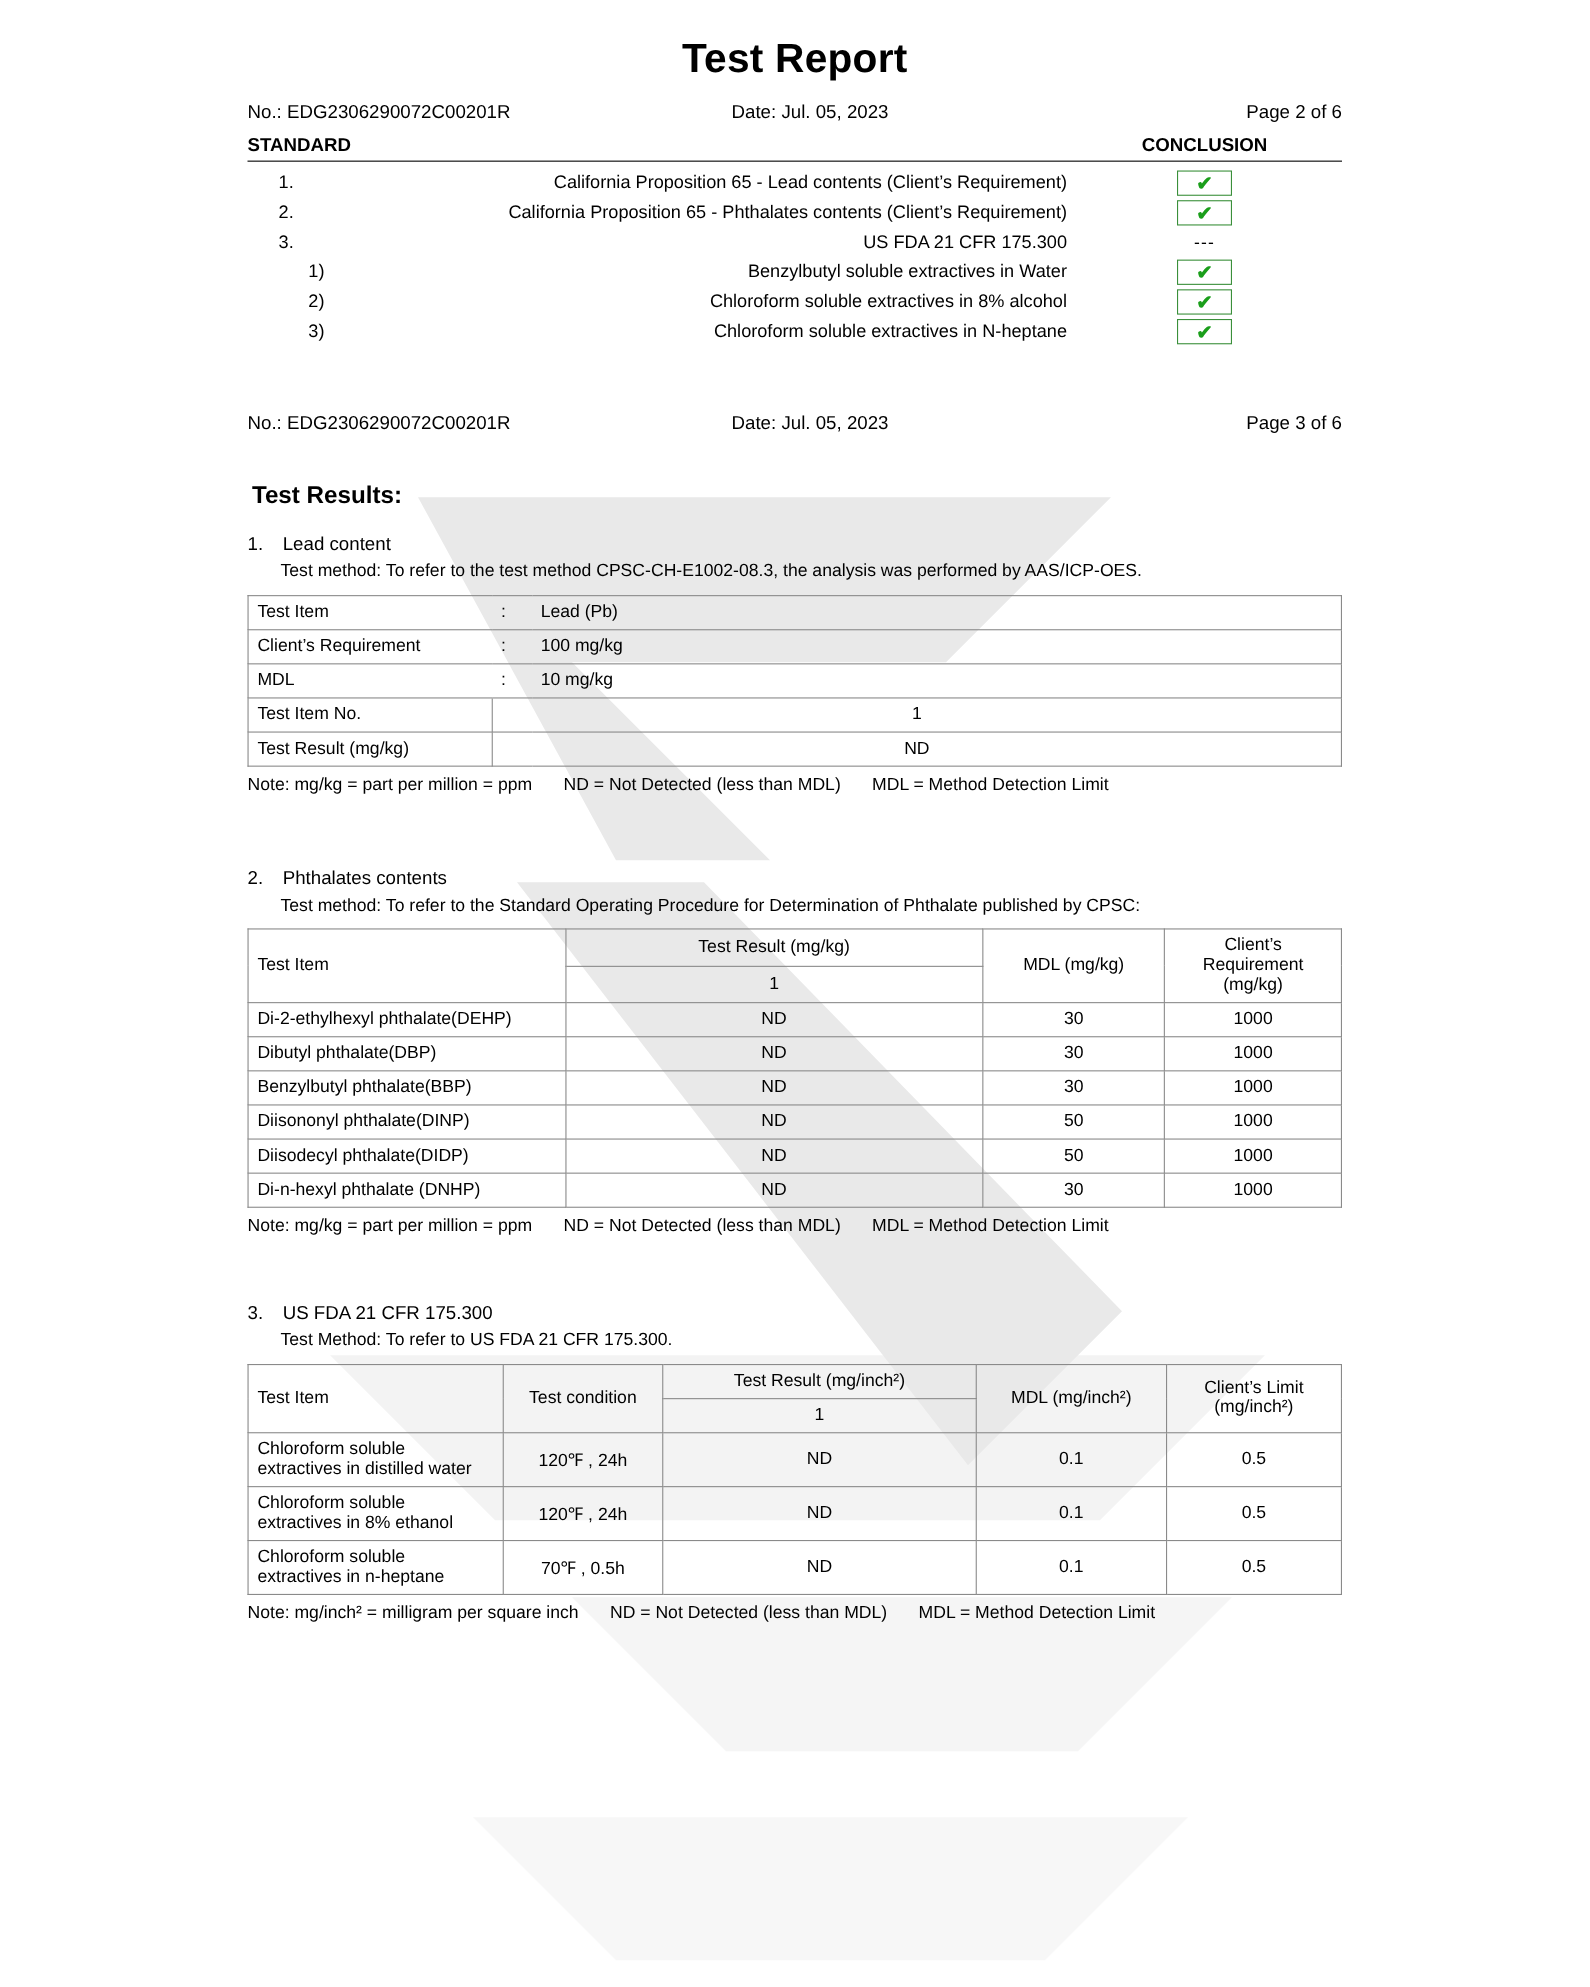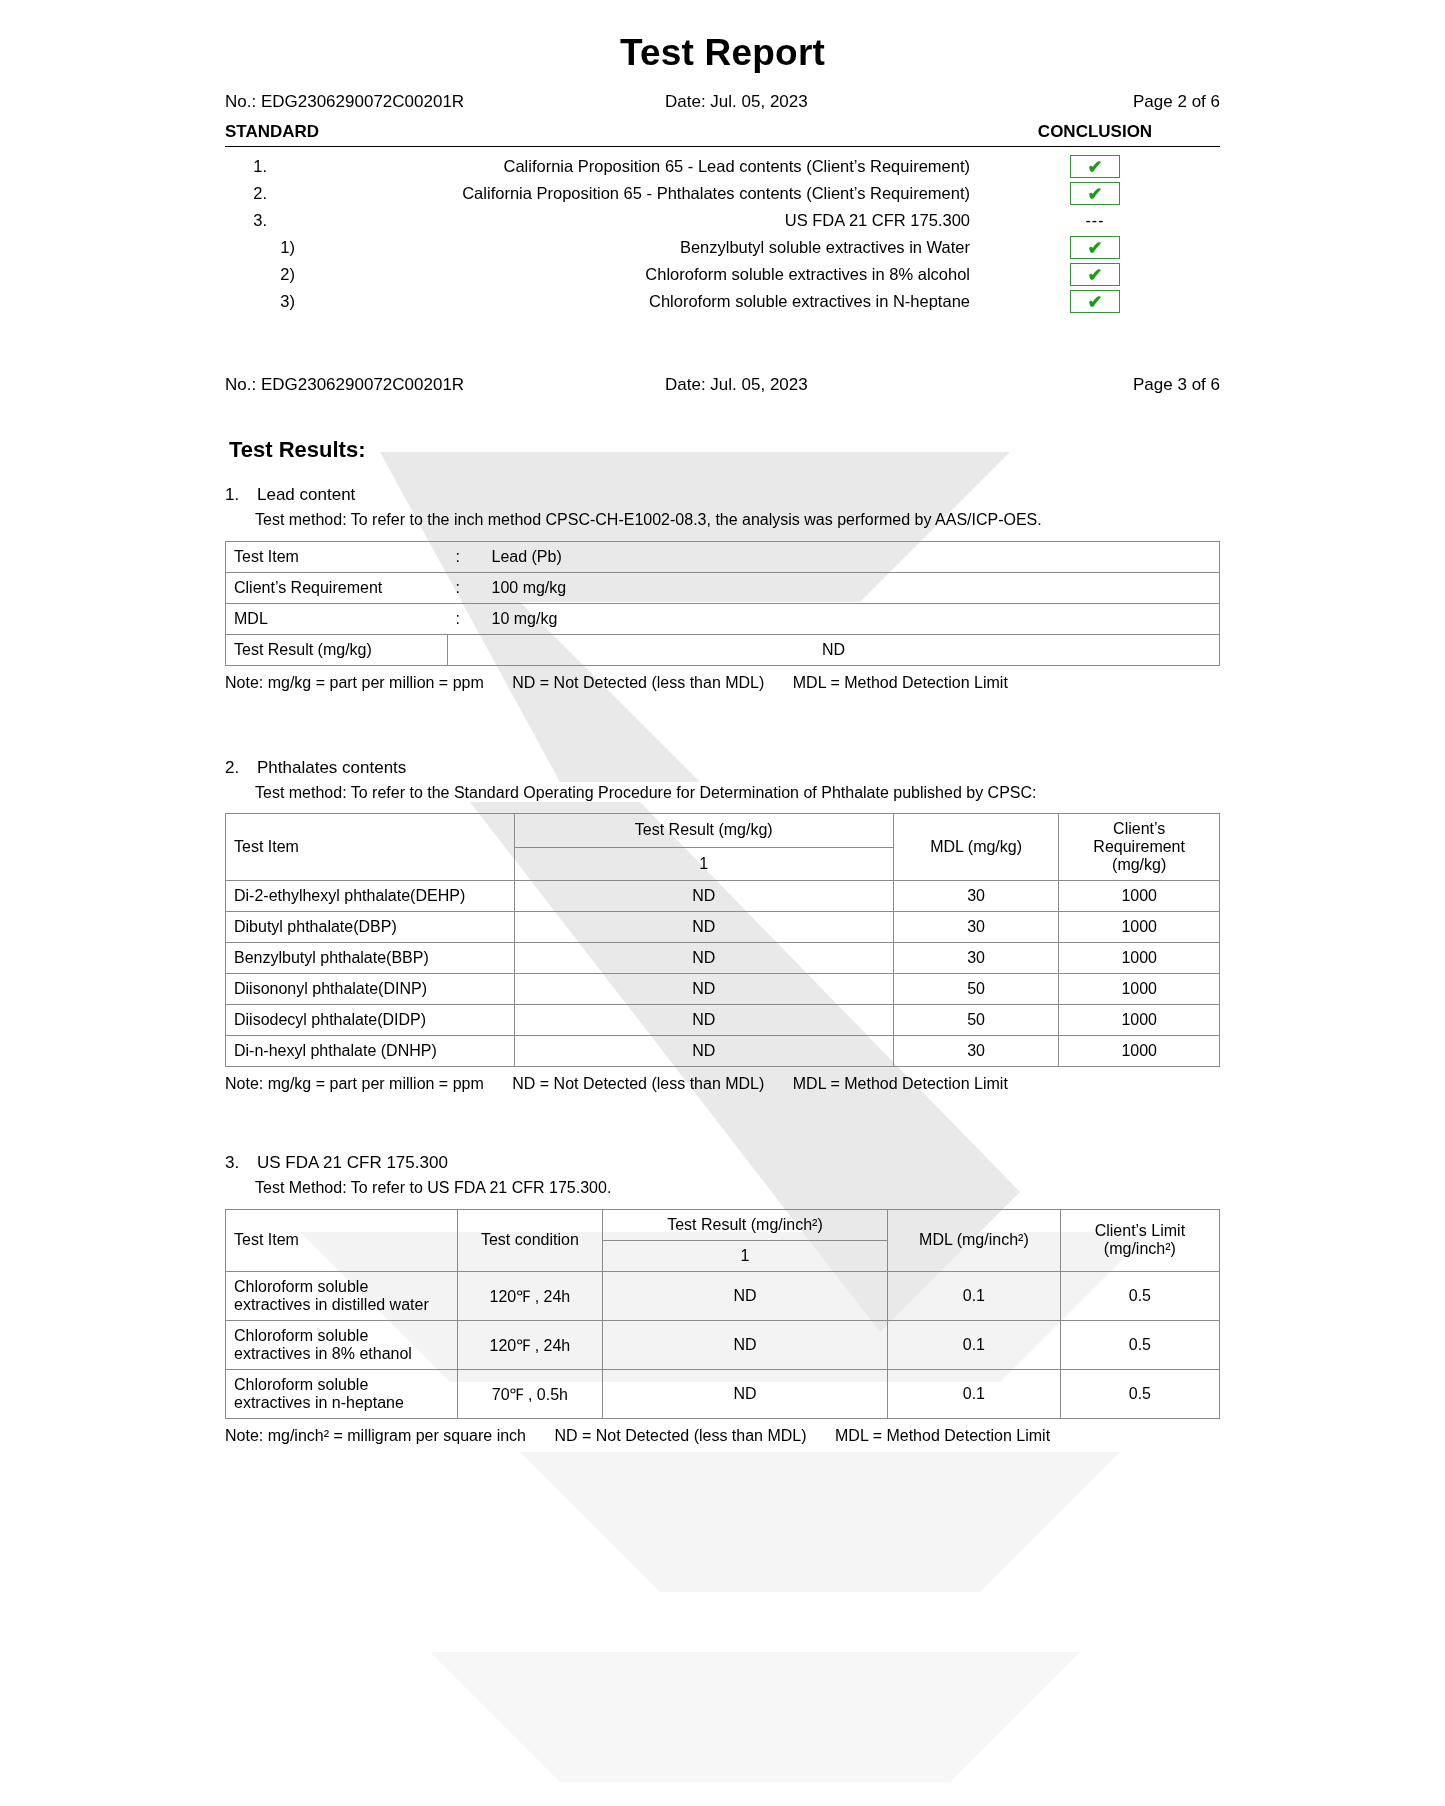--- a/index.html
+++ b/index.html
@@ -237,38 +237,42 @@
       <div class="hdr-page">Page 3 of 6</div>
     </div>
 
     <h2 class="results-title">Test Results:</h2>
 
     <div class="sec">
       <div class="sec-head">
         <div class="n">1.</div>
         <div>Lead content</div>
       </div>
-      <div class="sec-method">Test method: To refer to the inch method CPSC-CH-E1002-08.3, the analysis was performed by AAS/ICP-OES.</div>
+      <div class="sec-method">Test method: To refer to the test method CPSC-CH-E1002-08.3, the analysis was performed by AAS/ICP-OES.</div>
 
       <table class="t">
         <tbody>
           <tr>
             <td class="lead-label nb-right">Test Item</td>
             <td class="lead-colon nb-right">:</td>
             <td class="nb-left">Lead (Pb)</td>
           </tr>
           <tr>
             <td class="lead-label nb-right">Client’s Requirement</td>
             <td class="lead-colon nb-right">:</td>
             <td class="nb-left">100 mg/kg</td>
           </tr>
           <tr>
             <td class="lead-label nb-right">MDL</td>
             <td class="lead-colon nb-right">:</td>
             <td class="nb-left">10 mg/kg</td>
+          </tr>
+          <tr>
+            <td class="lead-label">Test Item No.</td>
+            <td class="c" colspan="2">1</td>
           </tr>
           <tr>
             <td class="lead-label">Test Result (mg/kg)</td>
             <td class="c" colspan="2">ND</td>
           </tr>
         </tbody>
       </table>
 
       <div class="note">
         <span>Note: mg/kg = part per million = ppm</span>

